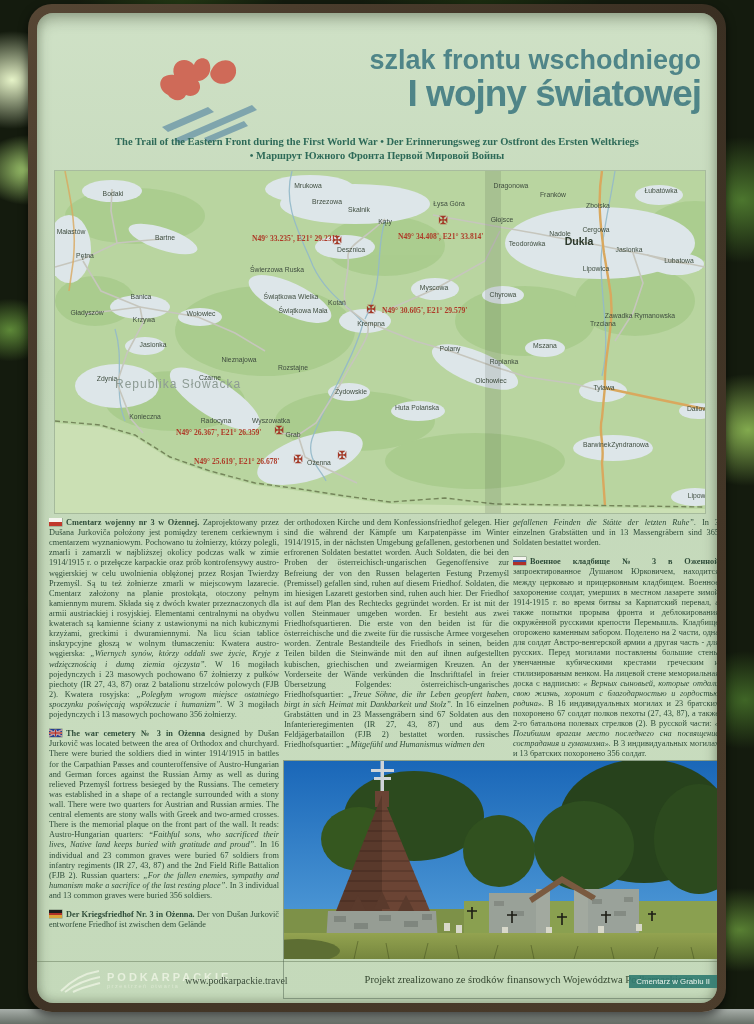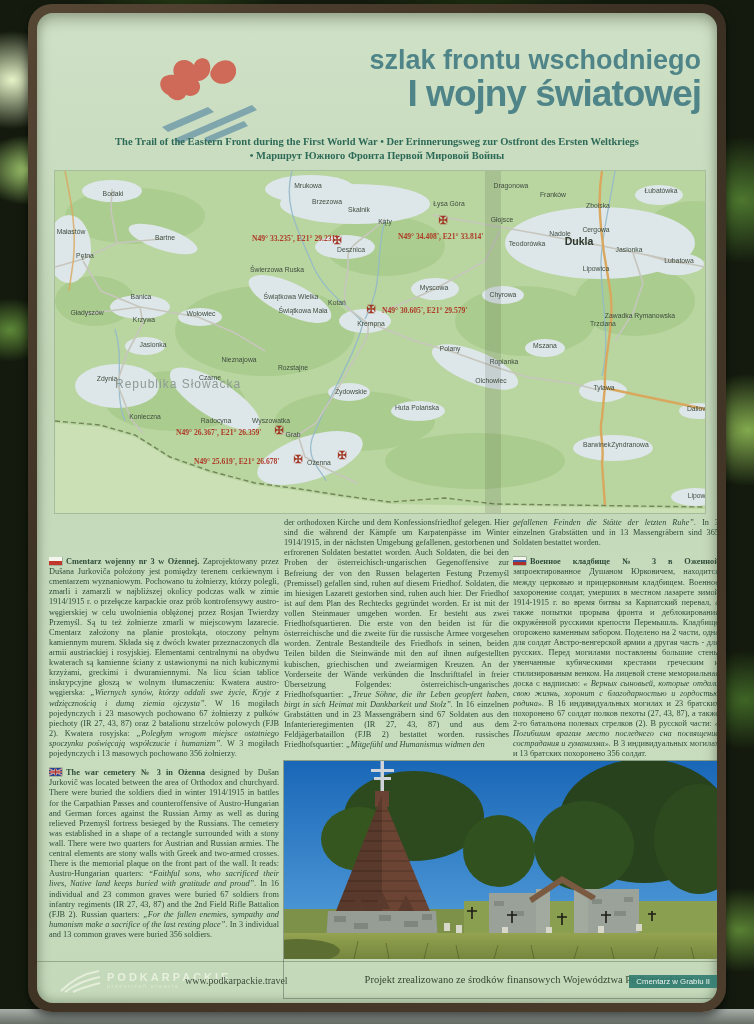--- a/index.html
+++ b/index.html
@@ -49,21 +49,21 @@
   .mcross{position:absolute;font-size:11px;font-weight:bold;color:#a33a28;
           transform:translate(-50%,-55%);line-height:1;}
   .yah{position:absolute;color:#b2372a;font-weight:bold;letter-spacing:.2px;}
   .yah div{font-size:7.6px;line-height:1.18;white-space:nowrap;}
   .yah div:first-child{font-size:8.4px;}
   .rs{position:absolute;left:60px;top:206px;font:12px "Liberation Sans",sans-serif;
       color:#8d9b94;letter-spacing:1px;}
   
   .col{position:absolute;top:505px;font-size:8.3px;line-height:1.22;color:#2e4c39;
        text-align:justify;overflow:hidden;}
-  .col1{left:12px;width:230px;height:441px;margin-top:39px;}
+  .col1{left:12px;width:230px;height:441px;}
   .col2{left:247px;width:225px;height:243px;}
   .col3{left:476px;width:206px;height:441px;}
   .col p{margin:0 0 0 0;}
   .col p + p{margin-top:9px;}
   .seg-b{font-weight:bold;}
   .seg-i{font-style:italic;}
   .flag{display:inline-block;width:13px;height:8px;margin-right:4px;vertical-align:-1px;
         box-shadow:0 0 0 .5px rgba(60,70,60,.5);}
   .flag.pl{background:linear-gradient(#f5f5f0 50%,#c0392b 50%);}
   .flag.de{background:linear-gradient(#1c1c1c 33%,#b03028 33%,#b03028 66%,#d9a43a 66%);}
@@ -265,20 +265,21 @@
 
   <div class="col col1">
     <p><span class="flag pl"></span><span><span class="seg-b">Cmentarz wojenny nr 3 w Ożennej.</span><span> Zaprojektowany przez Dušana Jurkoviča położony jest pomiędzy terenem cerkiewnym i cmentarzem wyznaniowym. Pochowano tu żołnierzy, którzy polegli, zmarli i zamarzli w najbliższej okolicy podczas walk w zimie 1914/1915 r. o przełęcze karpackie oraz prób kontrofensywy austro-węgierskiej w celu uwolnienia oblężonej przez Rosjan Twierdzy Przemyśl. Są tu też żołnierze zmarli w miejscowym lazarecie. Cmentarz założony na planie prostokąta, otoczony pełnym kamiennym murem. Składa się z dwóch kwater przeznaczonych dla armii austriackiej i rosyjskiej. Elementami centralnymi na obydwu kwaterach są kamienne ściany z ustawionymi na nich kubicznymi krzyżami, greckimi i dwuramiennymi. Na licu ścian tablice inskrypcyjne głoszą w wolnym tłumaczeniu: Kwatera austro-węgierska: </span><span class="seg-i">„Wiernych synów, którzy oddali swe życie, Kryje z wdzięcznością i dumą ziemia ojczysta”.</span><span> W 16 mogiłach pojedynczych i 23 masowych pochowano 67 żołnierzy z pułków piechoty (IR 27, 43, 87) oraz 2 batalionu strzelców polowych (FJB 2). Kwatera rosyjska: </span><span class="seg-i">„Poległym wrogom miejsce ostatniego spoczynku poświęcają współczucie i humanizm”.</span><span> W 3 mogiłach pojedynczych i 13 masowych pochowano 356 żołnierzy.</span></span></p>
     <p><span class="flag gb"><svg viewBox="0 0 60 30" width="13" height="8">
             <rect width="60" height="30" fill="#26418f"></rect>
             <path d="M0,0 L60,30 M60,0 L0,30" stroke="#f5f5f0" stroke-width="6"></path>
             <path d="M0,0 L60,30 M60,0 L0,30" stroke="#b03028" stroke-width="2.5"></path>
             <path d="M30,0 V30 M0,15 H60" stroke="#f5f5f0" stroke-width="10"></path>
             <path d="M30,0 V30 M0,15 H60" stroke="#b03028" stroke-width="6"></path>
           </svg></span><span><span class="seg-b">The war cemetery № 3 in Ożenna</span><span> designed by Dušan Jurkovič was located between the area of Orthodox and churchyard. There were buried the soldiers died in winter 1914/1915 in battles for the Carpathian Passes and counteroffensive of Austro-Hungarian and German forces against the Russian Army as well as during relieved Przemyśl fortress besieged by the Russians. The cemetery was established in a shape of a rectangle surrounded with a stony wall. There were two quarters for Austrian and Russian armies. The central elements are stony walls with Greek and two-armed crosses. There is the memorial plaque on the front part of the wall. It reads: Austro-Hungarian quarters: </span><span class="seg-i">“Faithful sons, who sacrificed their lives, Native land keeps buried with gratitude and proud”.</span><span> In 16 individual and 23 common graves were buried 67 soldiers from infantry regiments (IR 27, 43, 87) and the 2nd Field Rifle Battalion (FJB 2). Russian quarters: </span><span class="seg-i">„For the fallen enemies, sympathy and humanism make a sacrifice of the last resting place”.</span><span> In 3 individual and 13 common graves were buried 356 soldiers.</span></span></p>
+    <p><span class="flag de"></span><span><span class="seg-b">Der Kriegsfriedhof Nr. 3 in Ożenna.</span><span> Der von Dušan Jurkovič entworfene Friedhof ist zwischen dem Gelände</span></span></p>
   </div>
   <div class="col col2">
     <p><span><span>der orthodoxen Kirche und dem Konfessionsfriedhof gelegen. Hier sind die während der Kämpfe um Karpatenpässe im Winter 1914/1915, in der nächsten Umgebung gefallenen, gestorbenen und erfrorenen Soldaten bestattet worden. Auch Soldaten, die bei den Proben der österreichisch-ungarischen Gegenoffensive zur Befreiung der von den Russen belagerten Festung Przemyśl (Premissel) gefallen sind, ruhen auf diesem Friedhof. Soldaten, die im hiesigen Lazarett gestorben sind, ruhen auch hier. Der Friedhof ist auf dem Plan des Rechtecks gegründet worden. Er ist mit der vollen Steinmauer umgeben worden. Er besteht aus zwei Friedhofsquartieren. Die erste von den beiden ist für die österreichische und die zweite für die russische Armee vorgesehen worden. Zentrale Bestandteile des Friedhofs in seinen, beiden Teilen bilden die Steinwände mit den auf ihnen aufgestellten kubischen, griechischen und zweiarmigen Kreuzen. An der Vorderseite der Wände verkünden die Inschrifttafel in freier Übersetzung Folgendes: österreichisch-ungarisches Friedhofsquartier: </span><span class="seg-i">„Treue Söhne, die ihr Leben geopfert haben, birgt in sich Heimat mit Dankbarkeit und Stolz”.</span><span> In 16 einzelnen Grabstätten und in 23 Massengräbern sind 67 Soldaten aus den Infanterieregimenten (IR 27, 43, 87) und aus dem Feldjägerbataillon (FJB 2) bestattet worden. russisches Friedhofsquartier: </span><span class="seg-i">„Mitgefühl und Humanismus widmen den</span></span></p>
   </div>
   <div class="col col3">
     <p><span><span class="seg-i">gefallenen Feinden die Stätte der letzten Ruhe”.</span><span> In 3 einzelnen Grabstätten und in 13 Massengräbern sind 365 Soldaten bestattet worden.</span></span></p>
     <p><span class="flag ru"></span><span><span class="seg-b">Военное кладбище № 3 в Оженной</span><span> запроектированное Душаном Юрковичем, находится между церковью и прицерковным кладбищем. Военное захоронение солдат, умерших в местном лазарете зимой 1914-1915 г. во время битвы за Карпатский перевал, а также попытки прорыва фронта и деблокирования окружённой русскими крепости Перемышль. Кладбище огорожено каменным забором. Поделено на 2 части, одна для солдат Австро-венгерской армии а другая часть - для русских. Перед могилами поставлены большие стены увенчанные кубическими крестами греческим и стилизированым венком. На лицевой стене мемориальная доска с надписью: </span><span class="seg-i">« Верных сыновьей, которые отдали свою жизнь, хоронит с благодарностью и гордостью родина».</span><span> В 16 индивидуальных могилах и 23 братских похоронено 67 солдат полков пехоты (27, 43, 87), а также 2-го батальона полевых стрелков (2). В русской части: </span><span class="seg-i">« Погибшим врагам место последнего сна посвящение сострадания и гуманизма».</span><span> В 3 индивидуальных могилах и 13 братских похоронено 356 солдат.</span></span></p>
   </div>
 
   <div class="photo">

